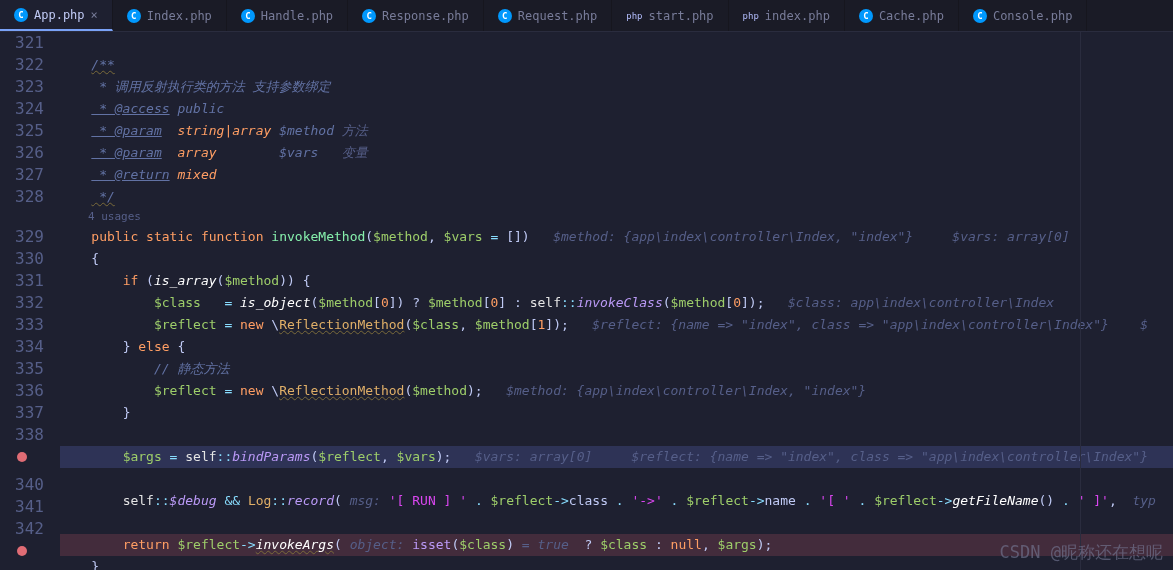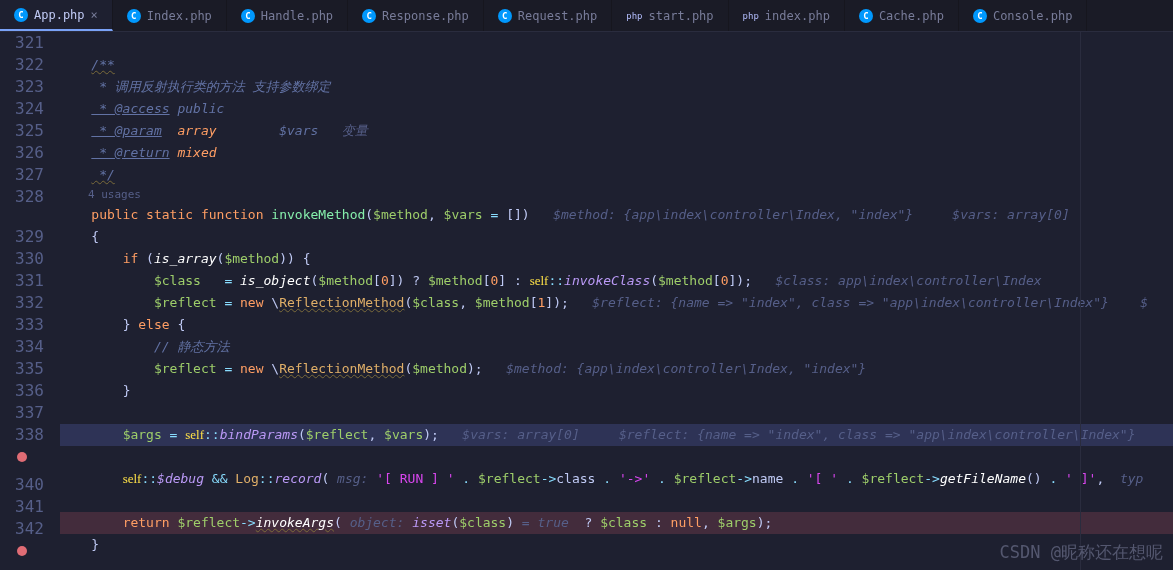--- a/index.html
+++ b/index.html
@@ -75,33 +75,33 @@
   white-space: pre;
 }
 .gline { height: 22px; line-height: 22px; }
 .usages { height: 18px; line-height: 18px; font-size: 11px; color: #565f89; padding-left: 28px; }
 .gusages { height: 18px; }
 .hl-exec { background: #2e3356; }
 .hl-return { background: #432c3c; }
 .comment { color: #6272a4; font-style: italic; }
 .doc-kw { color: #6272a4; font-style: italic; text-decoration: underline; }
 .keyword { color: #ff9e64; }
-.keyword2 { color: #bb9af7; font-style: italic; }
+.keyword2 { color: #bb9af7; }
 .func { color: #ffffff; font-style: italic; }
 .funcdef { color: #86efac; }
 .var { color: #9ece6a; }
 .str { color: #d946ef; }
 .type { color: #ff9e64; font-style: italic; }
 .op { color: #89ddff; }
 .num { color: #ff9e64; }
 .punct { color: #c0caf5; }
 .classname { color: #e0af68; }
 .hint { color: #565f89; font-style: italic; }
 .static { color: #bb9af7; font-style: italic; }
-.self { color: #fde047; font-family: Liberation Serif, serif; }
+.self { color: #e5e5e5; }
 .warn { text-decoration: underline wavy #7a6a3a; text-decoration-thickness: 1px; }
 .bp {
   width: 10px; height: 10px;
   background: #e06c75;
   border-radius: 50%;
   margin: 6px auto 0;
 }
 .vline {
   position: absolute;
   top: 0; bottom: 0;
@@ -193,20 +193,21 @@
       </div>
     <div class="gline">344</div>
   </div>
 
   <div class="code">
     <div class="vline"></div>
     <div class="line"></div>
     <div class="line">    <span class="comment warn">/**</span></div>
     <div class="line">    <span class="comment"> * 调用反射执行类的方法 支持参数绑定</span></div>
     <div class="line">    <span class="doc-kw"> * @access</span> <span class="comment">public</span></div>
+    <div class="line">    <span class="doc-kw"> * @param</span>  <span class="type">string|array</span> <span class="comment">$method</span> <span class="hint">方法</span></div>
     <div class="line">    <span class="doc-kw"> * @param</span>  <span class="type">array</span>        <span class="comment">$vars</span>   <span class="hint">变量</span></div>
     <div class="line">    <span class="doc-kw"> * @return</span> <span class="type">mixed</span></div>
     <div class="line">    <span class="comment warn"> */</span></div>
     <div class="usages">4 usages</div>
     <div class="line">    <span class="keyword">public</span> <span class="keyword">static</span> <span class="keyword">function</span> <span class="funcdef">invokeMethod</span><span class="punct">(</span><span class="var">$method</span><span class="punct">, </span><span class="var">$vars</span> <span class="op">=</span> <span class="punct">[]</span><span class="punct">)</span>   <span class="hint">$method: {app\index\controller\Index, "index"}     $vars: array[0]</span></div>
     <div class="line">    <span class="punct">{</span></div>
     <div class="line">        <span class="keyword">if</span> <span class="punct">(</span><span class="func">is_array</span><span class="punct">(</span><span class="var">$method</span><span class="punct">)) {</span></div>
     <div class="line">            <span class="var">$class</span>   <span class="op">=</span> <span class="func">is_object</span><span class="punct">(</span><span class="var">$method</span><span class="punct">[</span><span class="num">0</span><span class="punct">]) ? </span><span class="var">$method</span><span class="punct">[</span><span class="num">0</span><span class="punct">] : </span><span class="self">self</span><span class="op">::</span><span class="static">invokeClass</span><span class="punct">(</span><span class="var">$method</span><span class="punct">[</span><span class="num">0</span><span class="punct">]);</span>   <span class="hint">$class: app\index\controller\Index</span></div>
     <div class="line">            <span class="var">$reflect</span> <span class="op">=</span> <span class="keyword">new</span> <span class="punct">\</span><span class="classname warn">ReflectionMethod</span><span class="punct">(</span><span class="var">$class</span><span class="punct">, </span><span class="var">$method</span><span class="punct">[</span><span class="num">1</span><span class="punct">]);</span>   <span class="hint">$reflect: {name =&gt; "index", class =&gt; "app\index\controller\Index"}    $</span></div>
     <div class="line">        <span class="punct">} </span><span class="keyword">else</span><span class="punct"> {</span></div>

